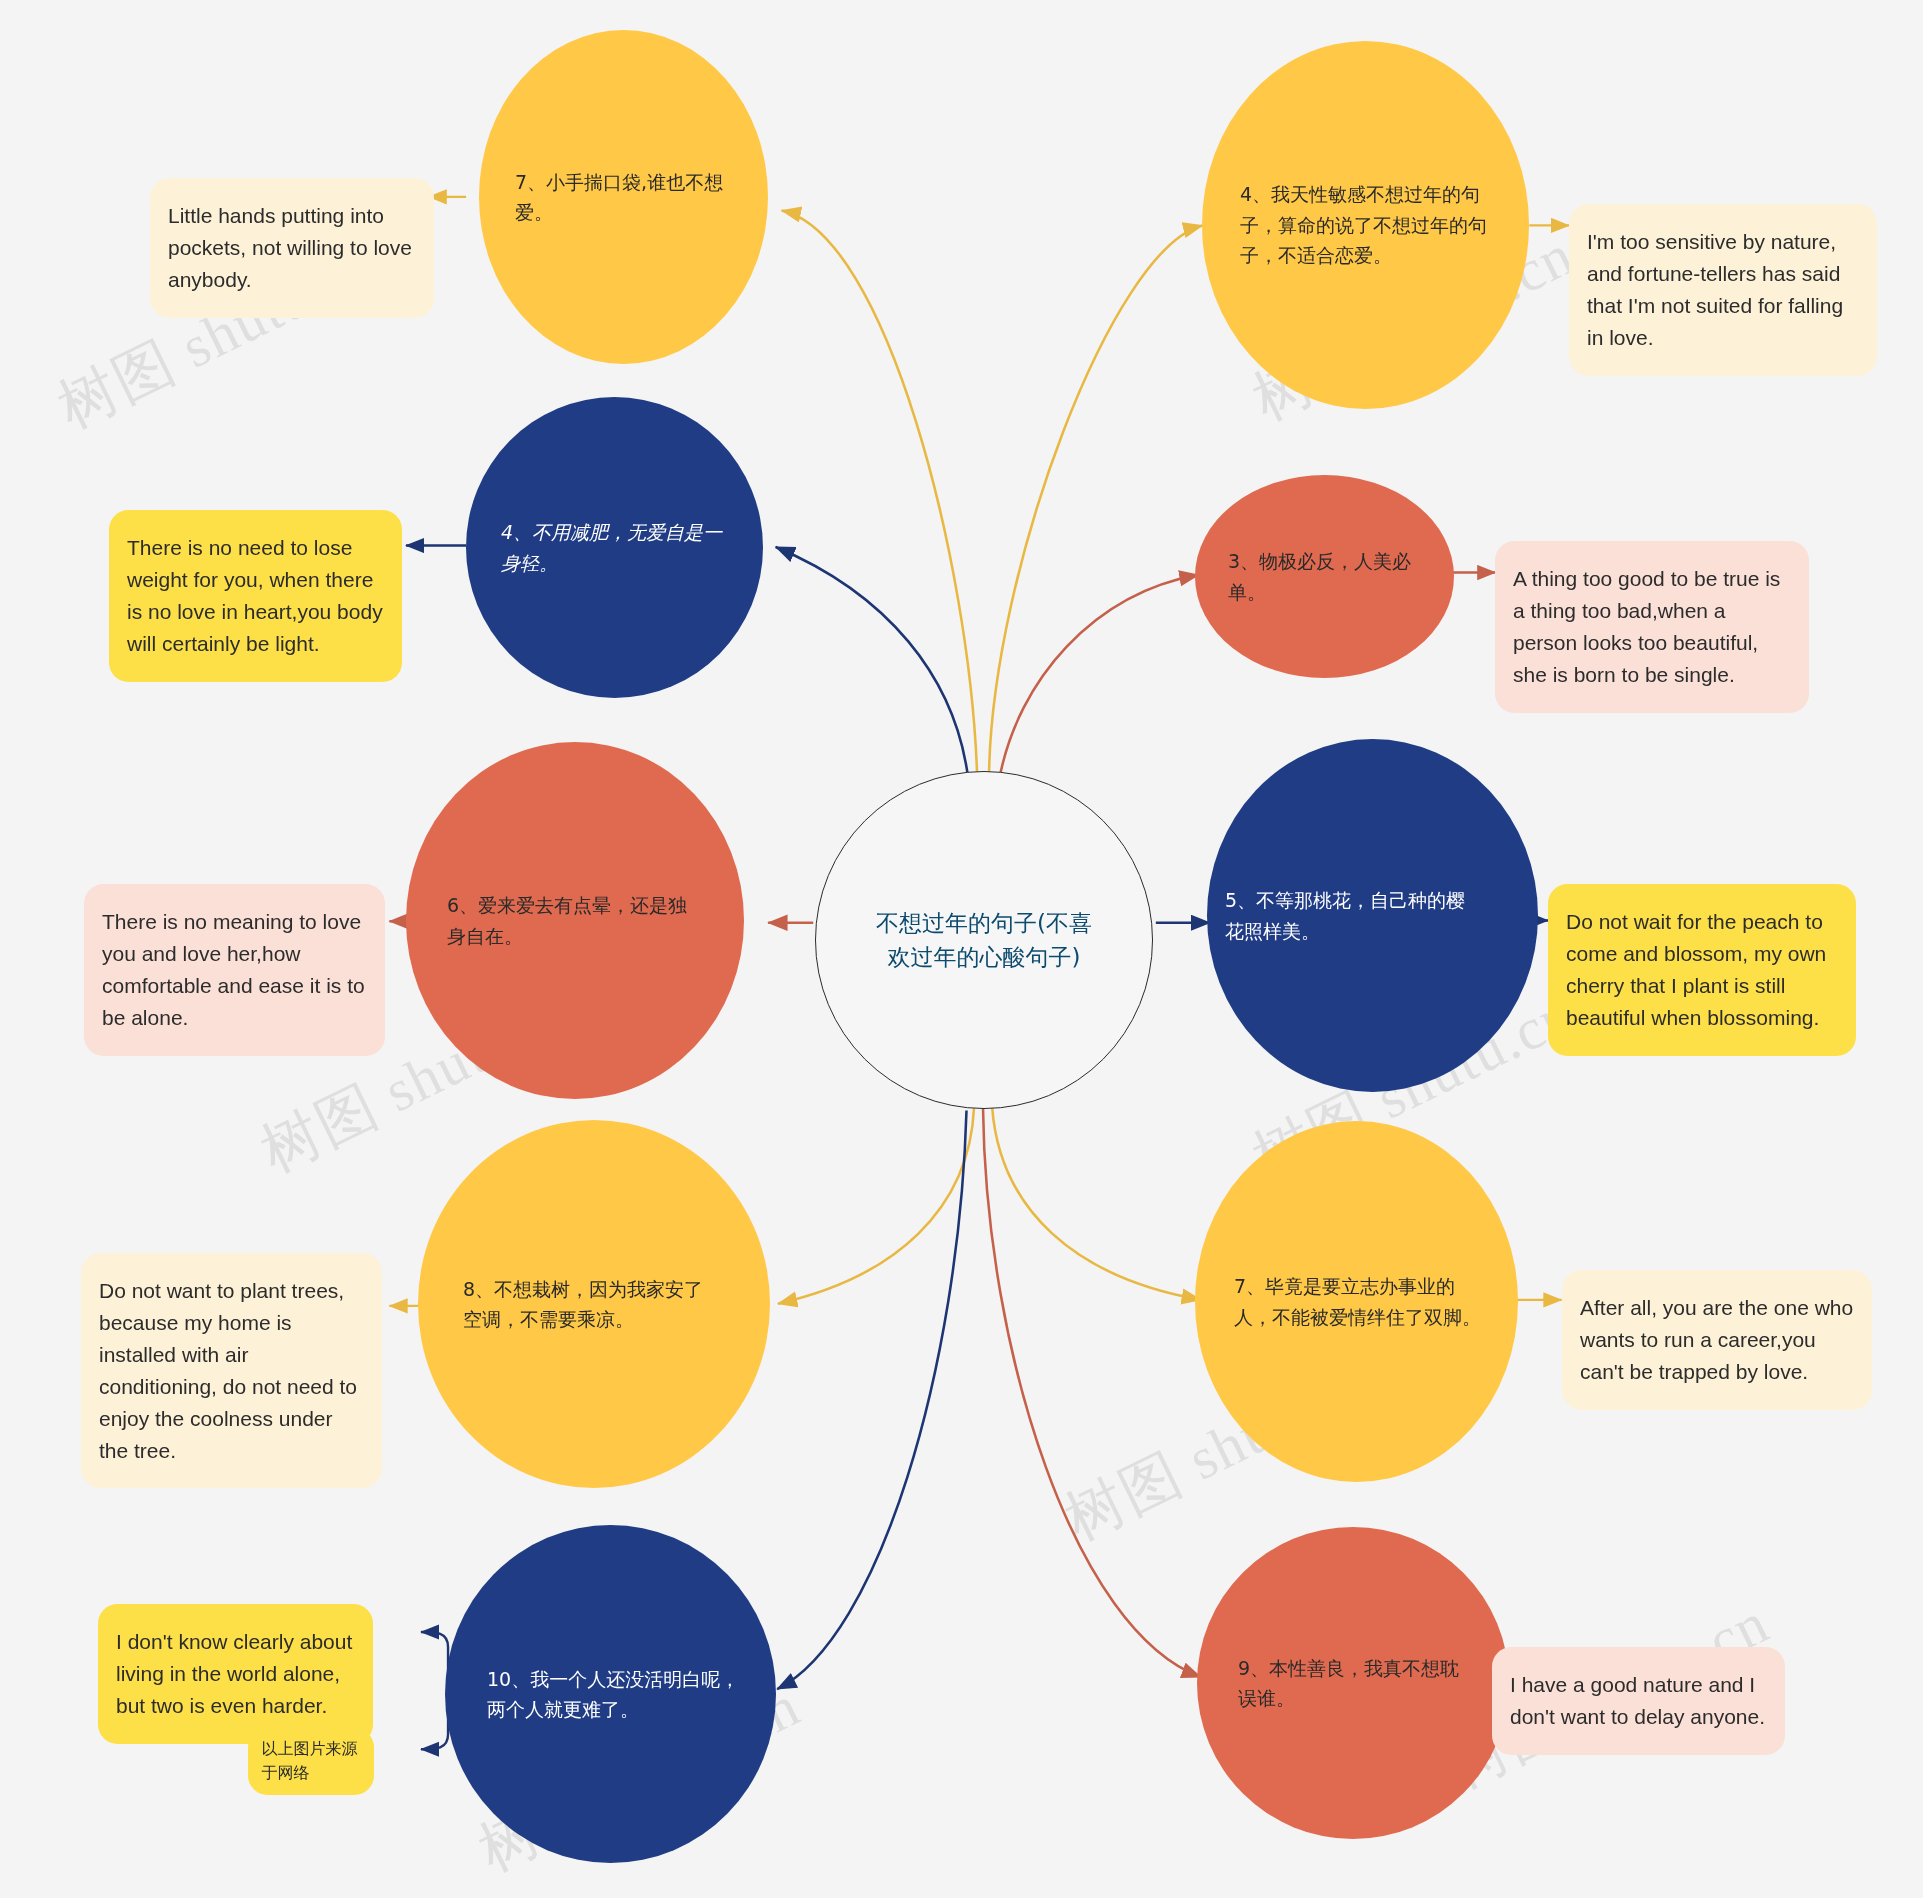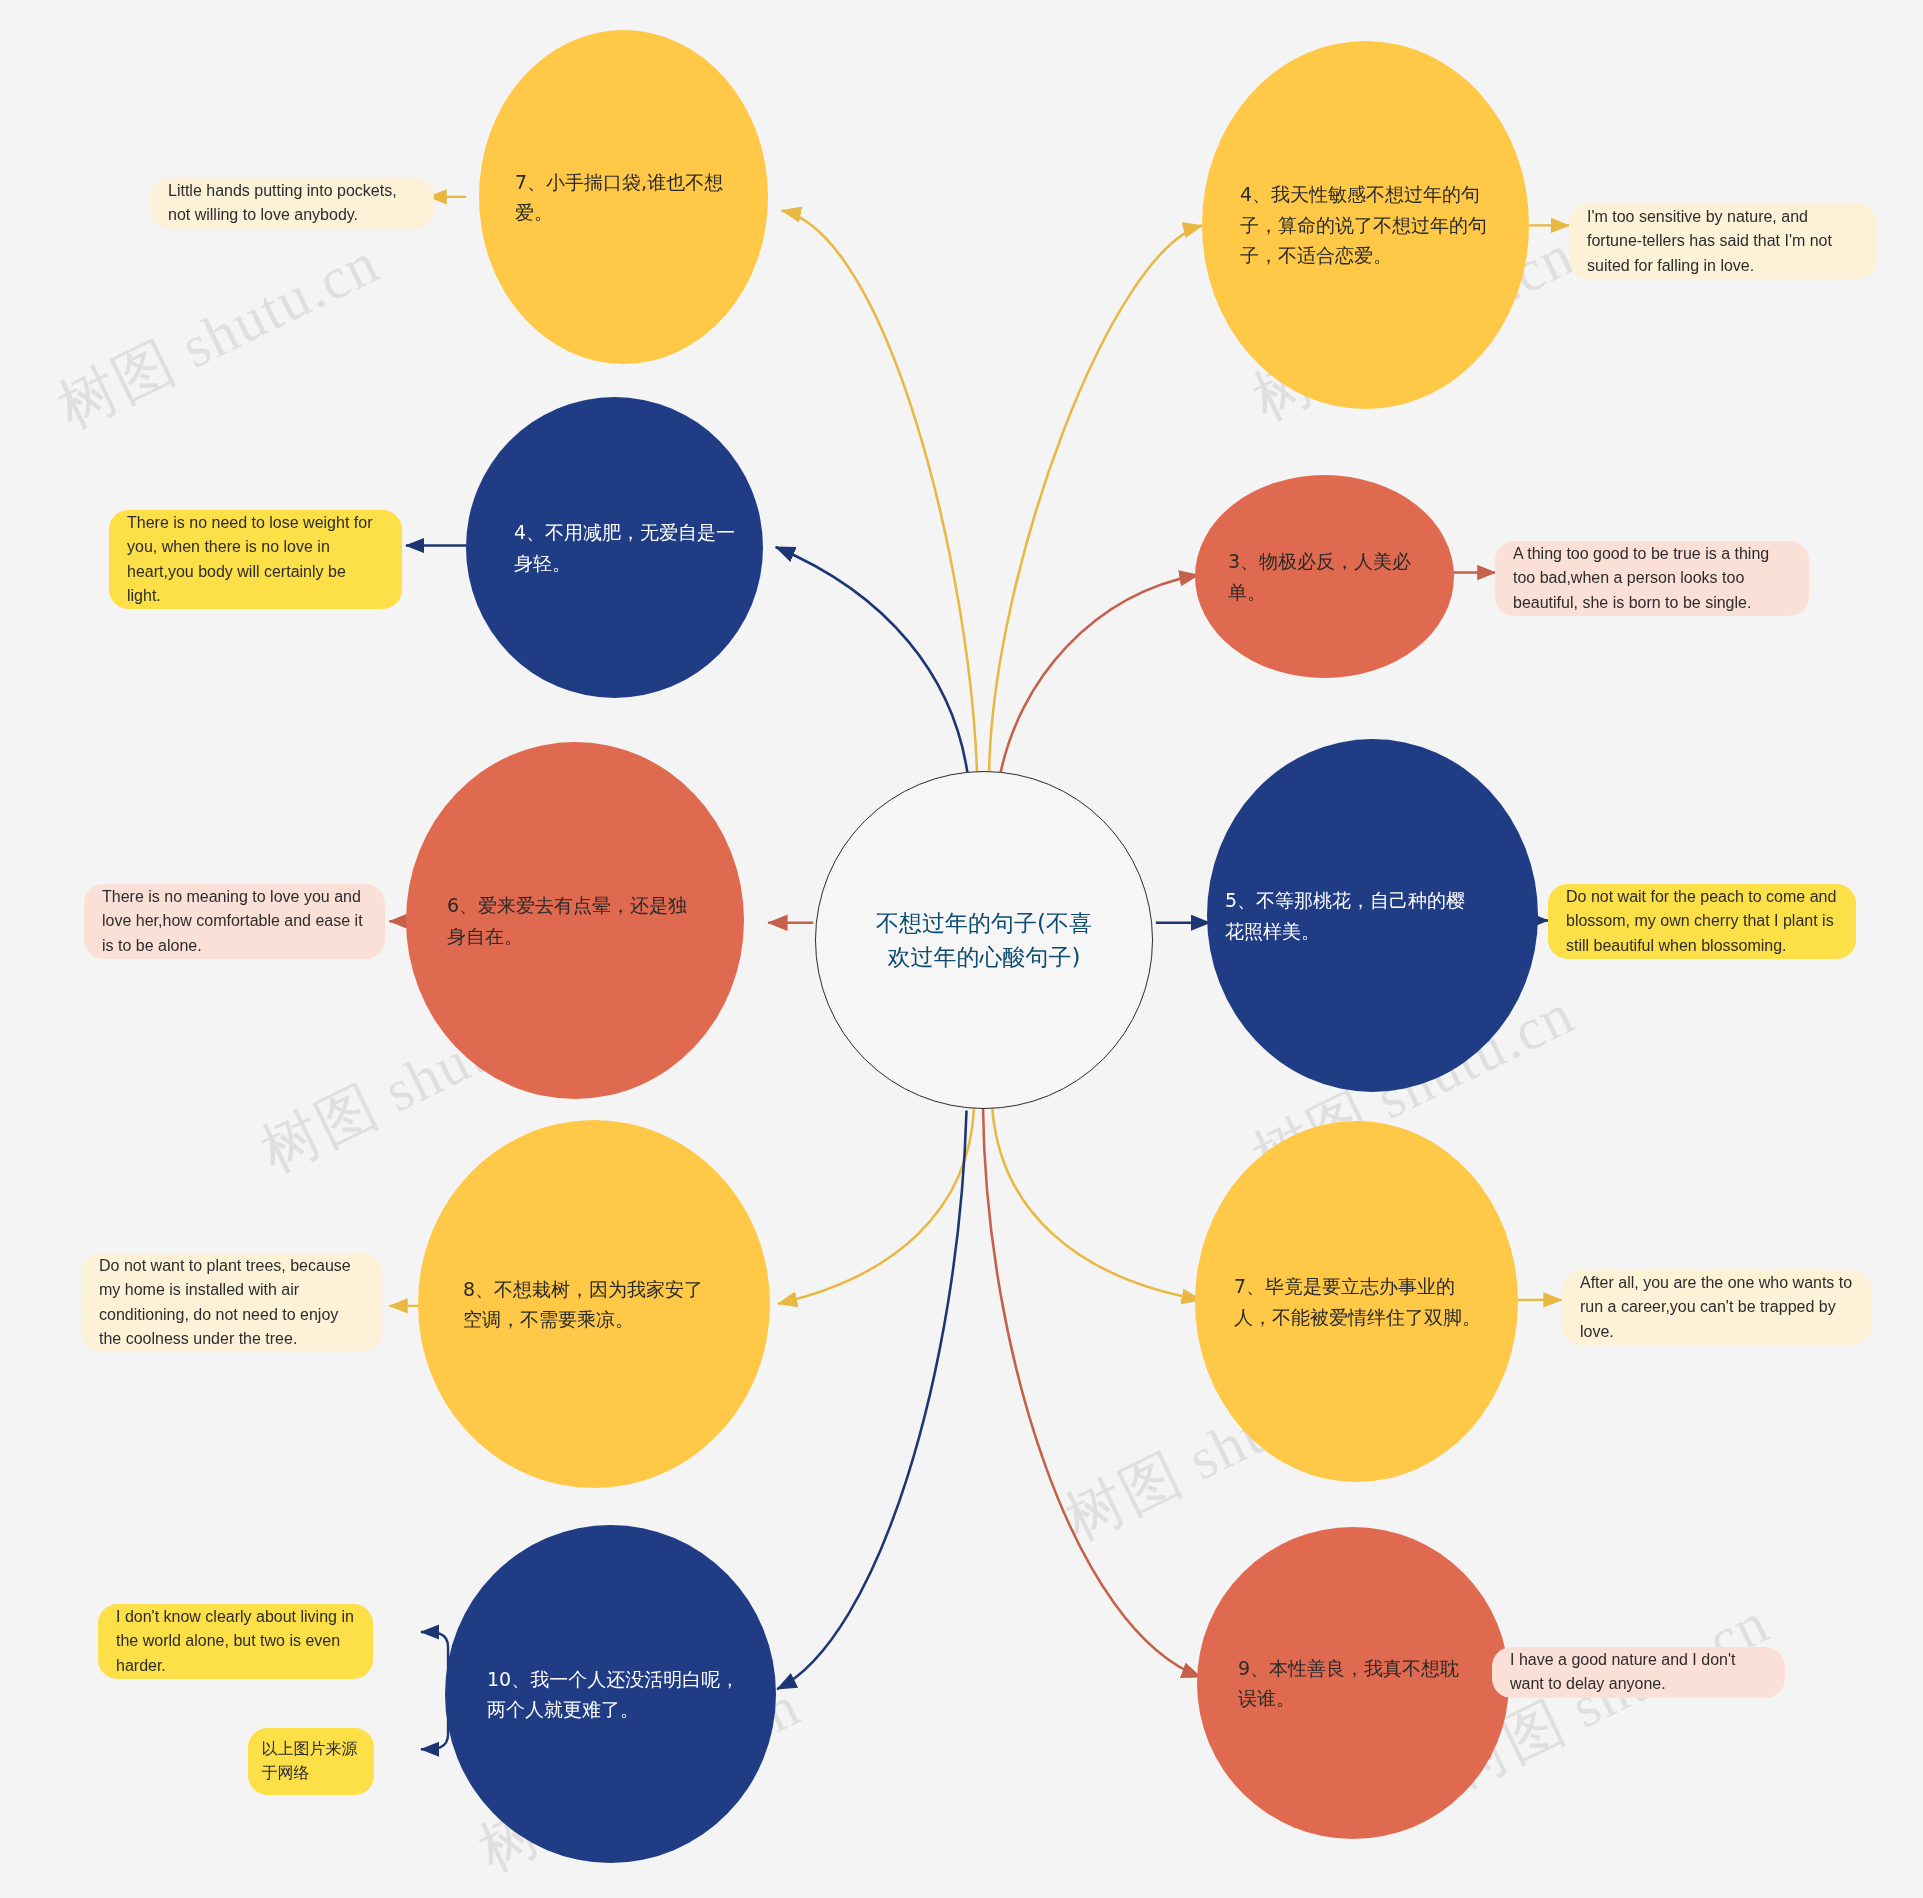--- a/index.html
+++ b/index.html
@@ -84,26 +84,26 @@
   .topic.red    { background: #e06a50; }
   .topic.blue   { background: #203c85; }
   .topic.yellow .topic-text,
   .topic.red .topic-text { color: #2a2a2a; }
   .topic.blue .topic-text { color: #ffffff; }
 
   
   .bubble {
     position: absolute;
     border-radius: 19.5px;
-    padding: 1px 18px;
+    padding: 22px 18px;
     box-sizing: border-box;
     display: flex;
     align-items: center;
     z-index: 6;
-    font-size: 16px;
+    font-size: 21px;
     line-height: 1.52;
     color: #2c2c2c;
   }
   .bubble.yellow { background: #fdf1d8; }
   .bubble.red    { background: #fbe0d8; }
   .bubble.blue   { background: #fde047; }
   .bubble.zh {
     font-family: "DejaVu Sans", "Liberation Sans", sans-serif;
     font-size: 16px;
   }
@@ -185,21 +185,21 @@
 
   <div class="topic yellow" style="left:479px; top:30px; width:289px; height:334px;">
     <div class="topic-text" style="padding-left:36px; width:225px;">7、小手揣口袋,谁也不想爱。</div>
   </div>
 
   <div class="topic red" style="left:1195px; top:475px; width:259px; height:203px;">
     <div class="topic-text" style="padding-left:33px; width:195px;">3、物极必反，人美必单。</div>
   </div>
 
   <div class="topic blue" style="left:466px; top:397px; width:297px; height:301px;">
-    <div class="topic-text" style="padding-left:48px; width:233px;">4、不用减肥，无爱自是一身轻。</div>
+    <div class="topic-text" style="padding-left:35px; width:233px;font-style:italic;">4、不用减肥，无爱自是一身轻。</div>
   </div>
 
   <div class="topic blue" style="left:1207px; top:739px; width:331px; height:353px;">
     <div class="topic-text" style="padding-left:18px; width:248px;">5、不等那桃花，自己种的樱花照样美。</div>
   </div>
 
   <div class="topic red" style="left:406px; top:742px; width:338px; height:357px;">
     <div class="topic-text" style="padding-left:41px; width:256px;">6、爱来爱去有点晕，还是独身自在。</div>
   </div>
 

